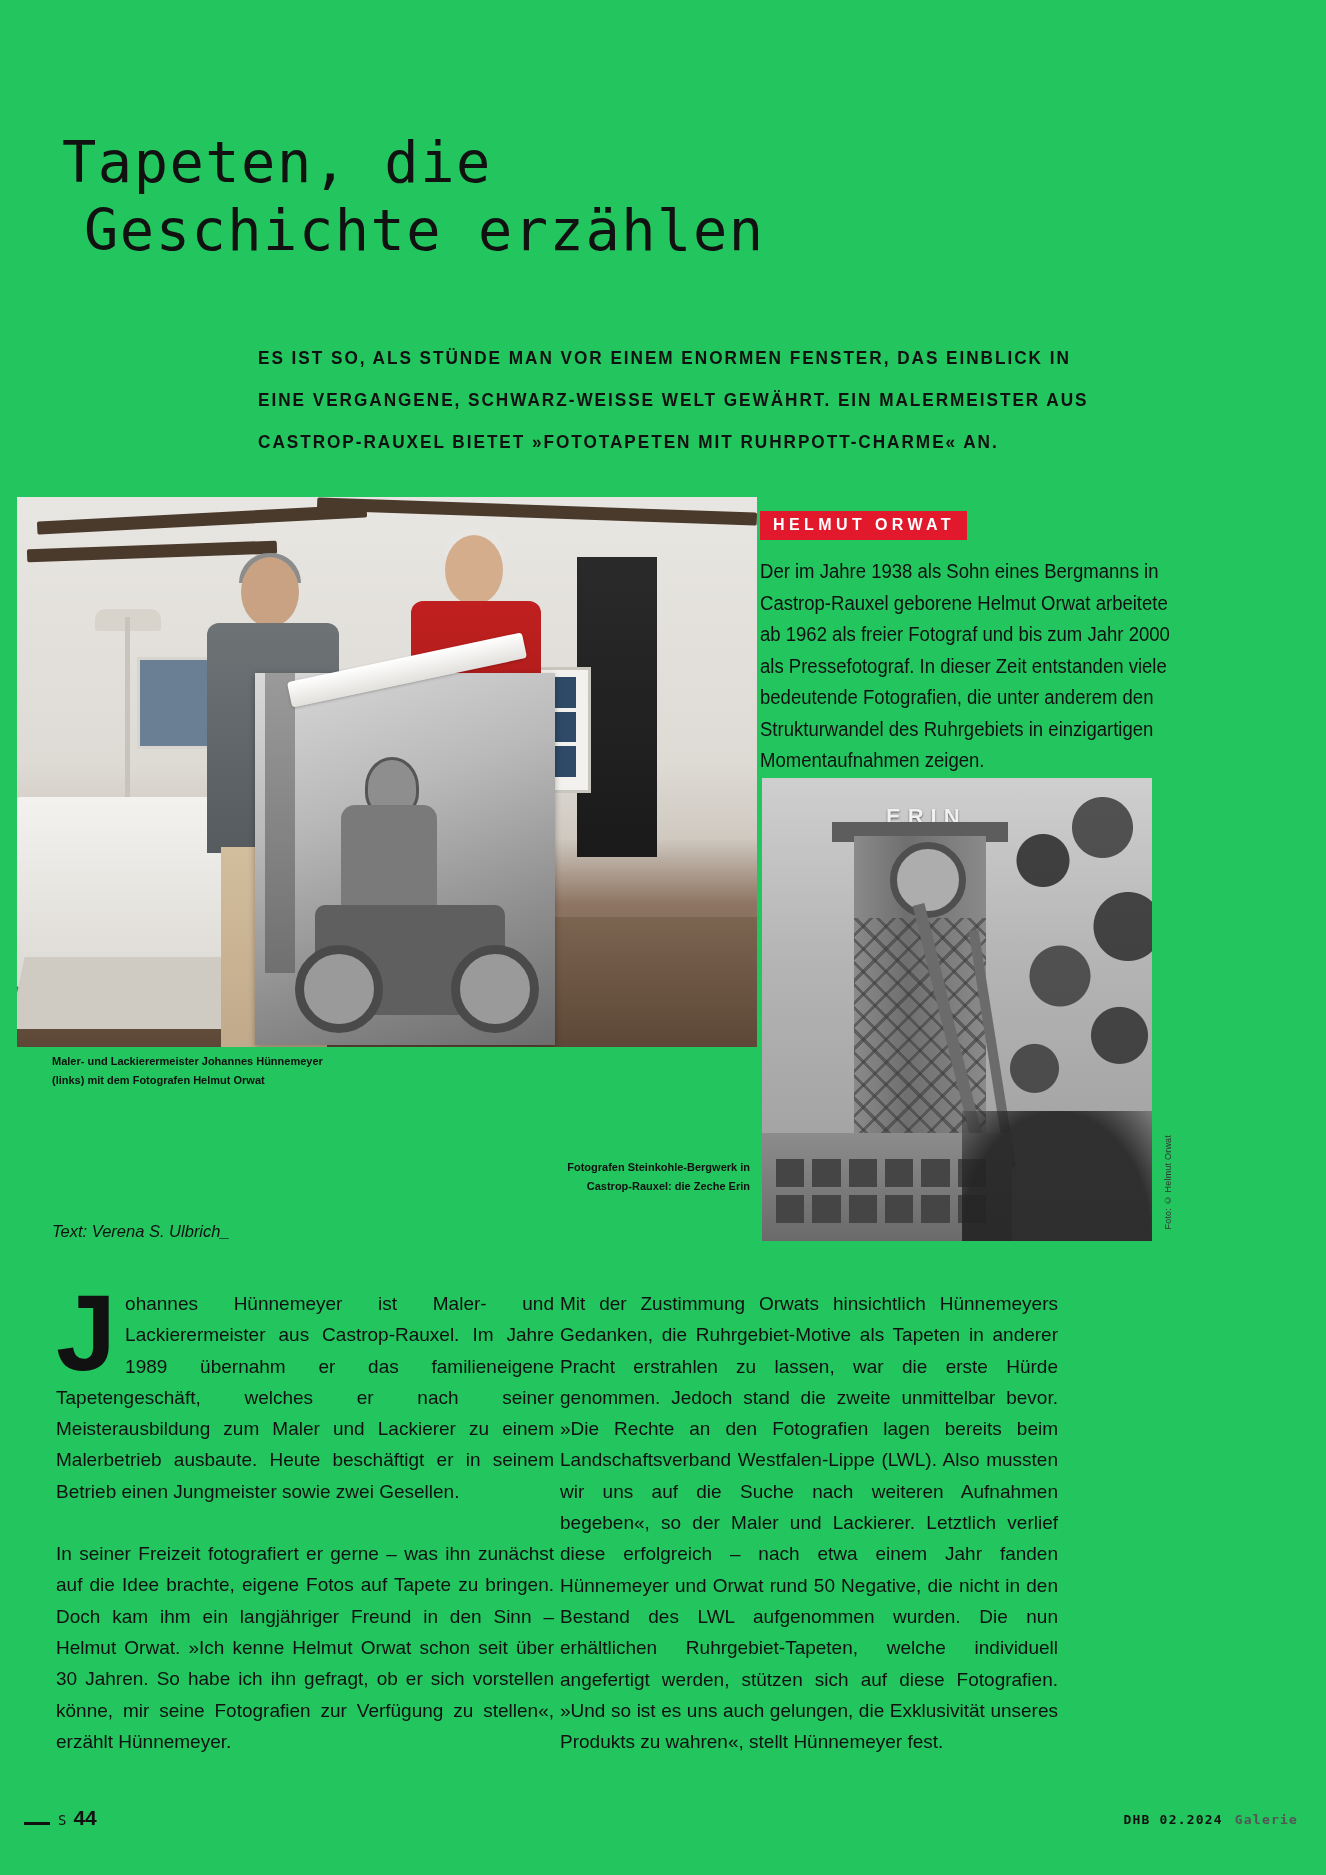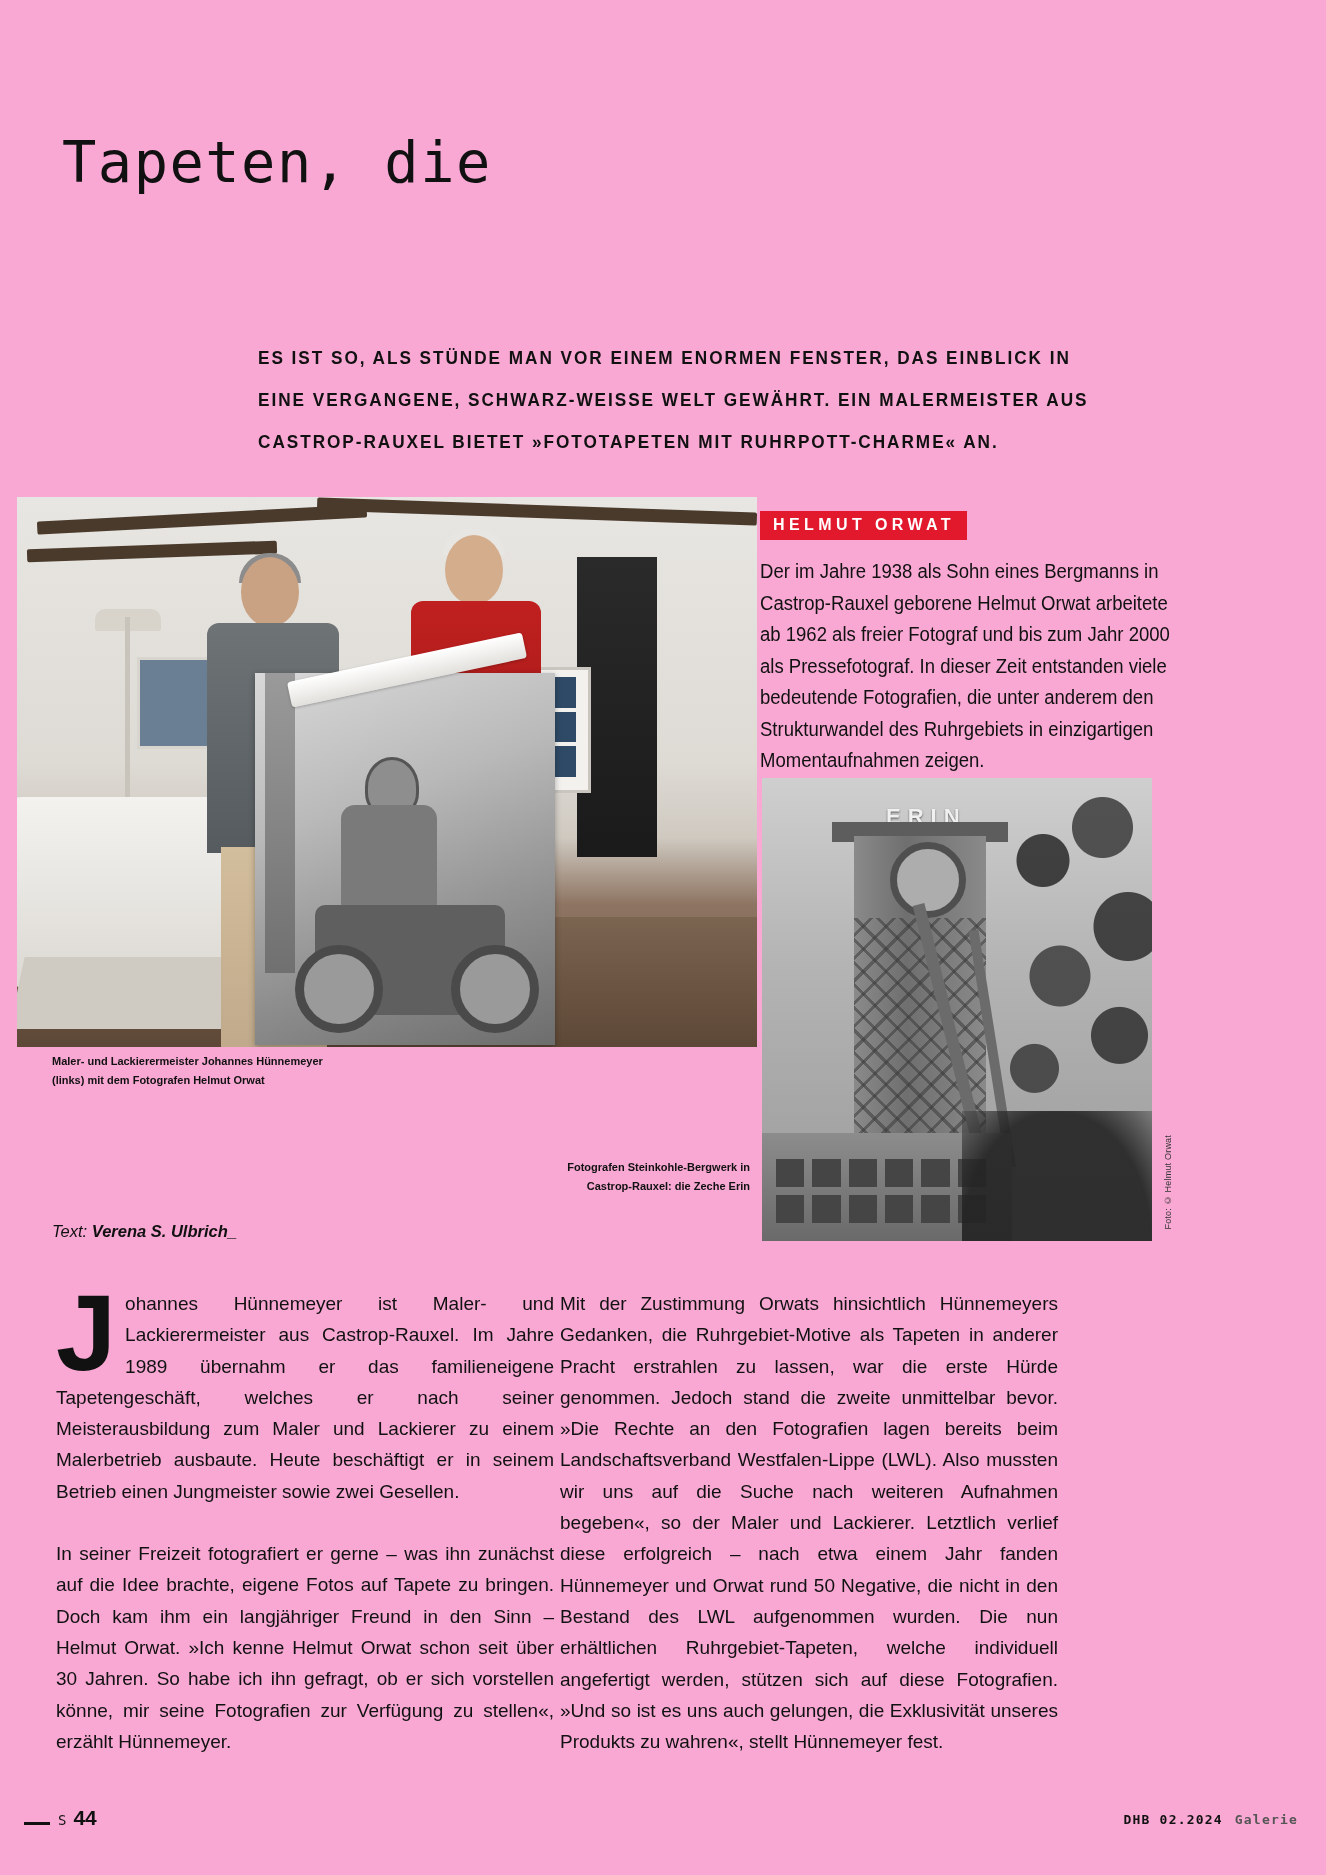--- a/index.html
+++ b/index.html
@@ -12,21 +12,21 @@
     height: 1875px;
     position: relative;
     font-family: "Liberation Sans", sans-serif;
     color: #111111;
     overflow: hidden;
   }
 
   .page {
     position: absolute;
     inset: 0;
-    background: #f9a8d4;
+    background: #22c55e;
   }
 
   
   .headline {
     position: absolute;
     left: 62px;
     top: 128px;
     width: 1060px;
   }
   .headline-line {
@@ -290,21 +290,21 @@
   
   .byline {
     position: absolute;
     left: 52px;
     top: 1222px;
     font-family: "Liberation Sans", sans-serif;
     font-size: 16.5px;
     font-style: italic;
     color: #111111;
   }
-  .byline b { font-weight: bold; font-style: italic; }
+  .byline b { font-weight: normal; font-style: italic; }
 
   
   .col {
     position: absolute;
     top: 1288px;
     width: 498px;
     font-family: "Liberation Sans", sans-serif;
     font-size: 19px;
     line-height: 31.3px;
     color: #111111;
@@ -362,20 +362,21 @@
   .footer-right .issue { font-weight: bold; }
   .footer-right .sect { font-weight: 700; margin-left: 12px; color:#555; }
 </style>
 </head>
 <body>
 
 <div class="page">
 
   <div class="headline">
     <div class="headline-line l1">Tapeten, die</div>
+    <div class="headline-line l2">Geschichte erzählen</div>
   </div>
 
   <div class="standfirst">
     <div class="standfirst-line">ES IST SO, ALS STÜNDE MAN VOR EINEM ENORMEN FENSTER, DAS EINBLICK IN</div>
     <div class="standfirst-line">EINE VERGANGENE, SCHWARZ-WEISSE WELT GEWÄHRT. EIN MALERMEISTER AUS</div>
     <div class="standfirst-line">CASTROP-RAUXEL BIETET »FOTOTAPETEN MIT RUHRPOTT-CHARME« AN.</div>
   </div>
 
   <div class="photo-main">
     <div class="pm-room"></div>

